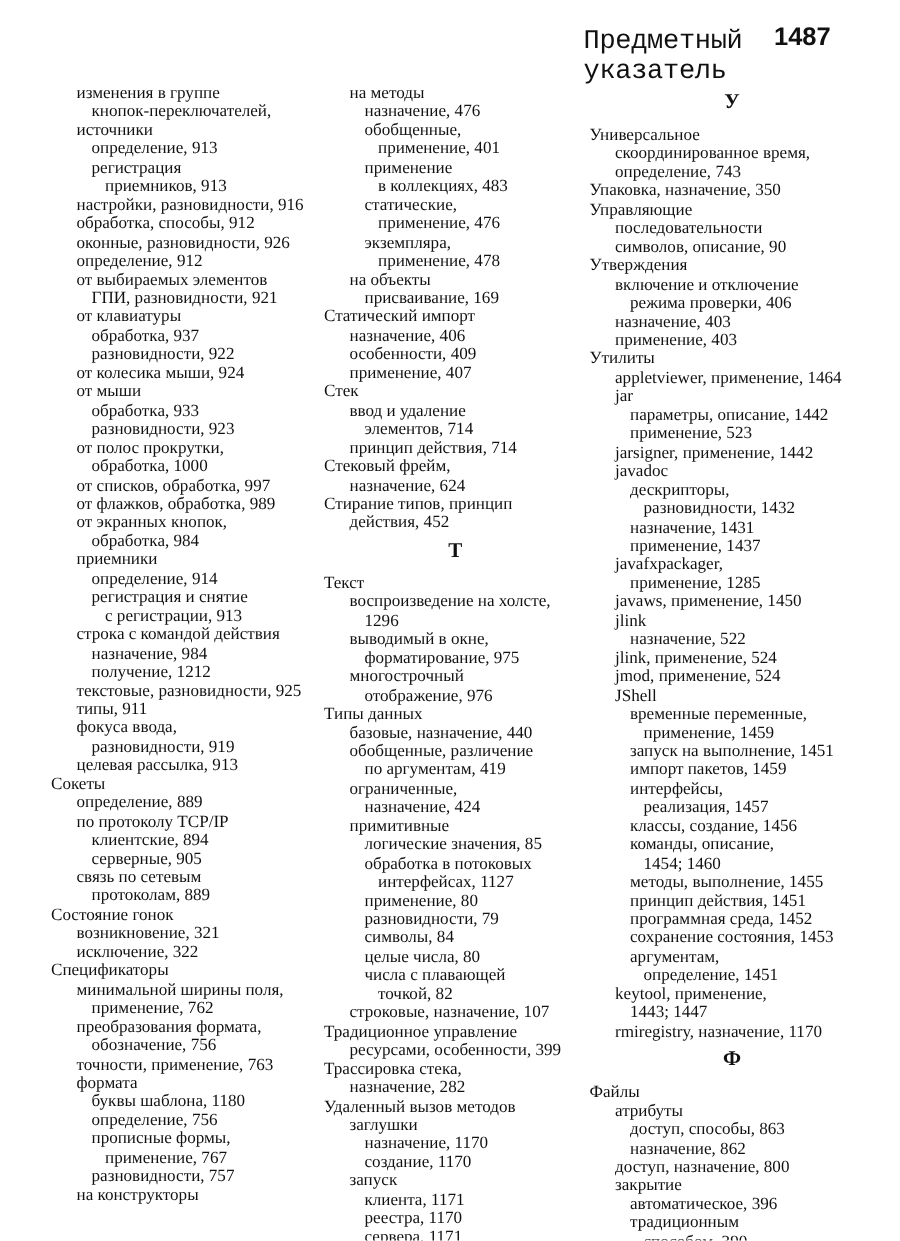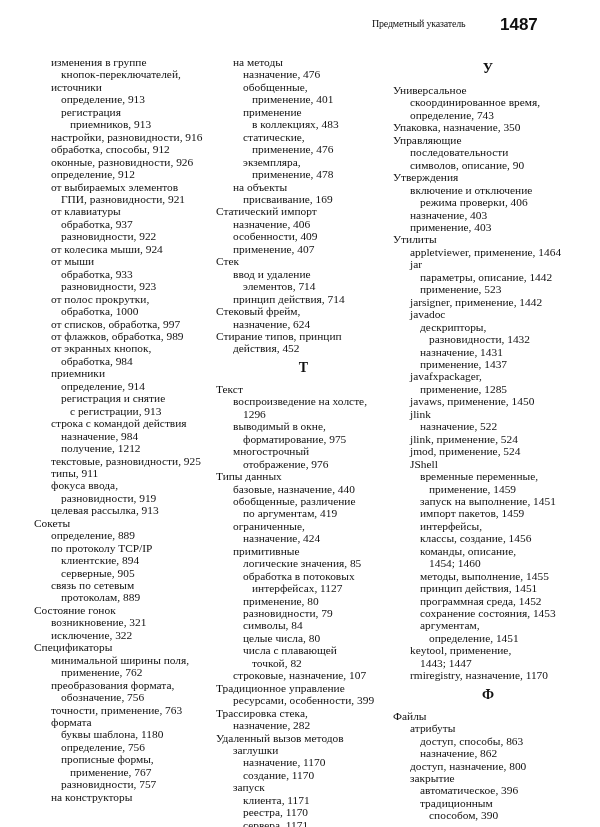--- a/index.html
+++ b/index.html
@@ -1,20 +1,20 @@
 <!DOCTYPE html>
 <html><head>
 <meta charset="utf-8">
 <style>
   html, body { margin: 0; padding: 0; background: #ffffff; }
   body { width: 600px; height: 827px; position: relative; overflow: hidden;
          font-family: "Liberation Serif", "DejaVu Serif", serif; color: #111; }
   .header { position: absolute; top: 12px; left: 0; width: 600px; height: 24px; }
-  .header-title { position: absolute; left: 372px; top: 6px; font-family: Liberation Serif, serif; font-size: 10px; letter-spacing: -0.2px; }
-  .header-page { position: absolute; left: 500px; top: 3px; font-family: "Liberation Sans", sans-serif; font-weight: bold; font-size: 17px; }
+  .header-title { position: absolute; left: 389px; top: 6px; font-family: Liberation Mono, monospace; font-size: 18px; letter-spacing: -0.2px; }
+  .header-page { position: absolute; left: 516px; top: 3px; font-family: "Liberation Sans", sans-serif; font-weight: bold; font-size: 17px; }
   .col { position: absolute; top: 56px; font-size: 11.4px; line-height: 12.45px; }
   .col1 { left: 34px; width: 180px; }
   .col2 { left: 216px; width: 175px; }
   .col3 { left: 393px; width: 190px; }
   .line { white-space: nowrap; }
   .l0 { padding-left: 0; }
   .l1 { padding-left: 17px; }
   .l2 { padding-left: 27px; }
   .l3 { padding-left: 36px; }
   .letter { text-align: center; font-weight: bold; font-size: 14px; line-height: 18px; margin: 4px 0 6px 0; }
@@ -183,20 +183,21 @@
     <div class="line l1">jlink</div>
     <div class="line l2">назначение, 522</div>
     <div class="line l1">jlink, применение, 524</div>
     <div class="line l1">jmod, применение, 524</div>
     <div class="line l1">JShell</div>
     <div class="line l2">временные переменные,</div>
     <div class="line l3">применение, 1459</div>
     <div class="line l2">запуск на выполнение, 1451</div>
     <div class="line l2">импорт пакетов, 1459</div>
     <div class="line l2">интерфейсы,</div>
+    <div class="line l3">реализация, 1457</div>
     <div class="line l2">классы, создание, 1456</div>
     <div class="line l2">команды, описание,</div>
     <div class="line l3">1454; 1460</div>
     <div class="line l2">методы, выполнение, 1455</div>
     <div class="line l2">принцип действия, 1451</div>
     <div class="line l2">программная среда, 1452</div>
     <div class="line l2">сохранение состояния, 1453</div>
     <div class="line l2">аргументам,</div>
     <div class="line l3">определение, 1451</div>
     <div class="line l1">keytool, применение,</div>

